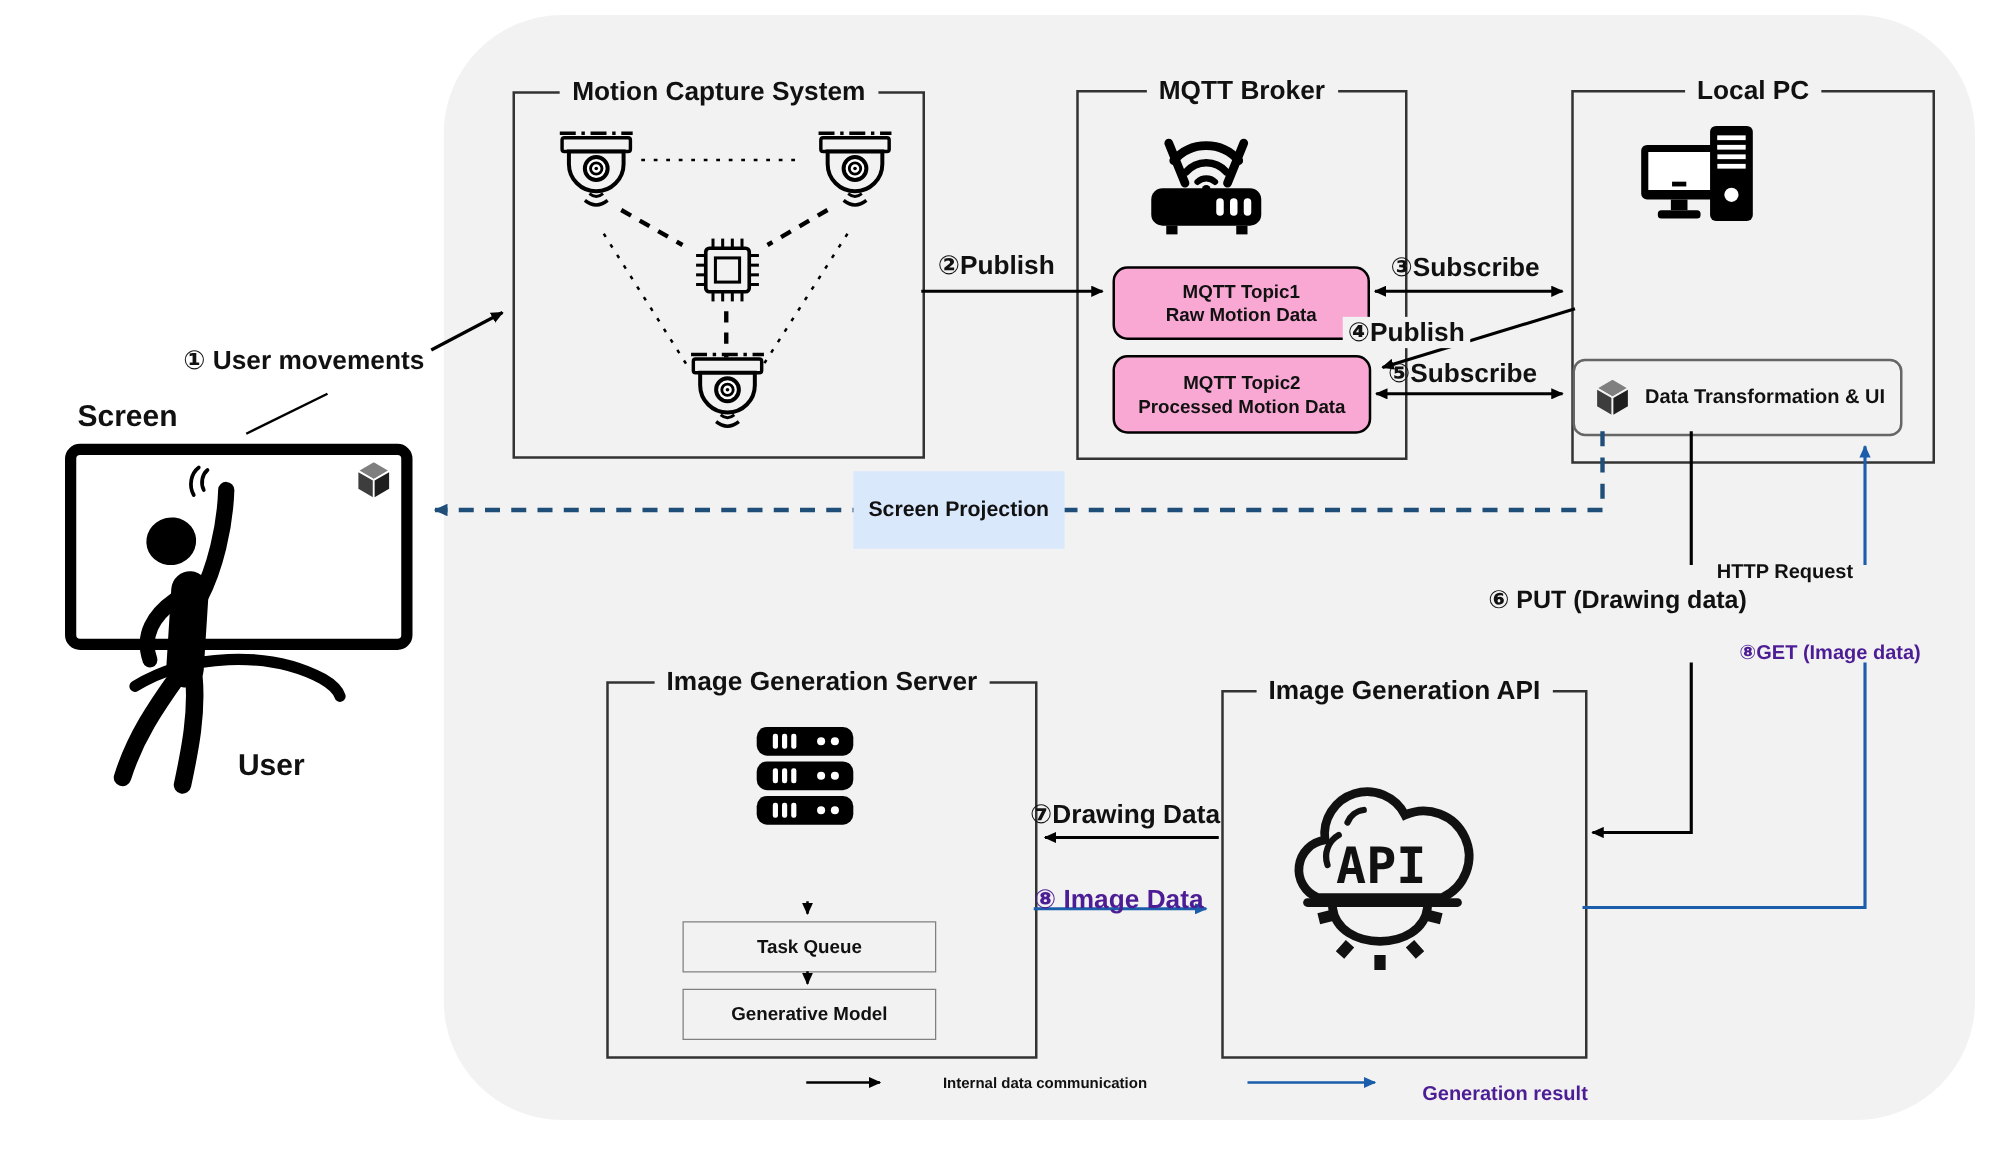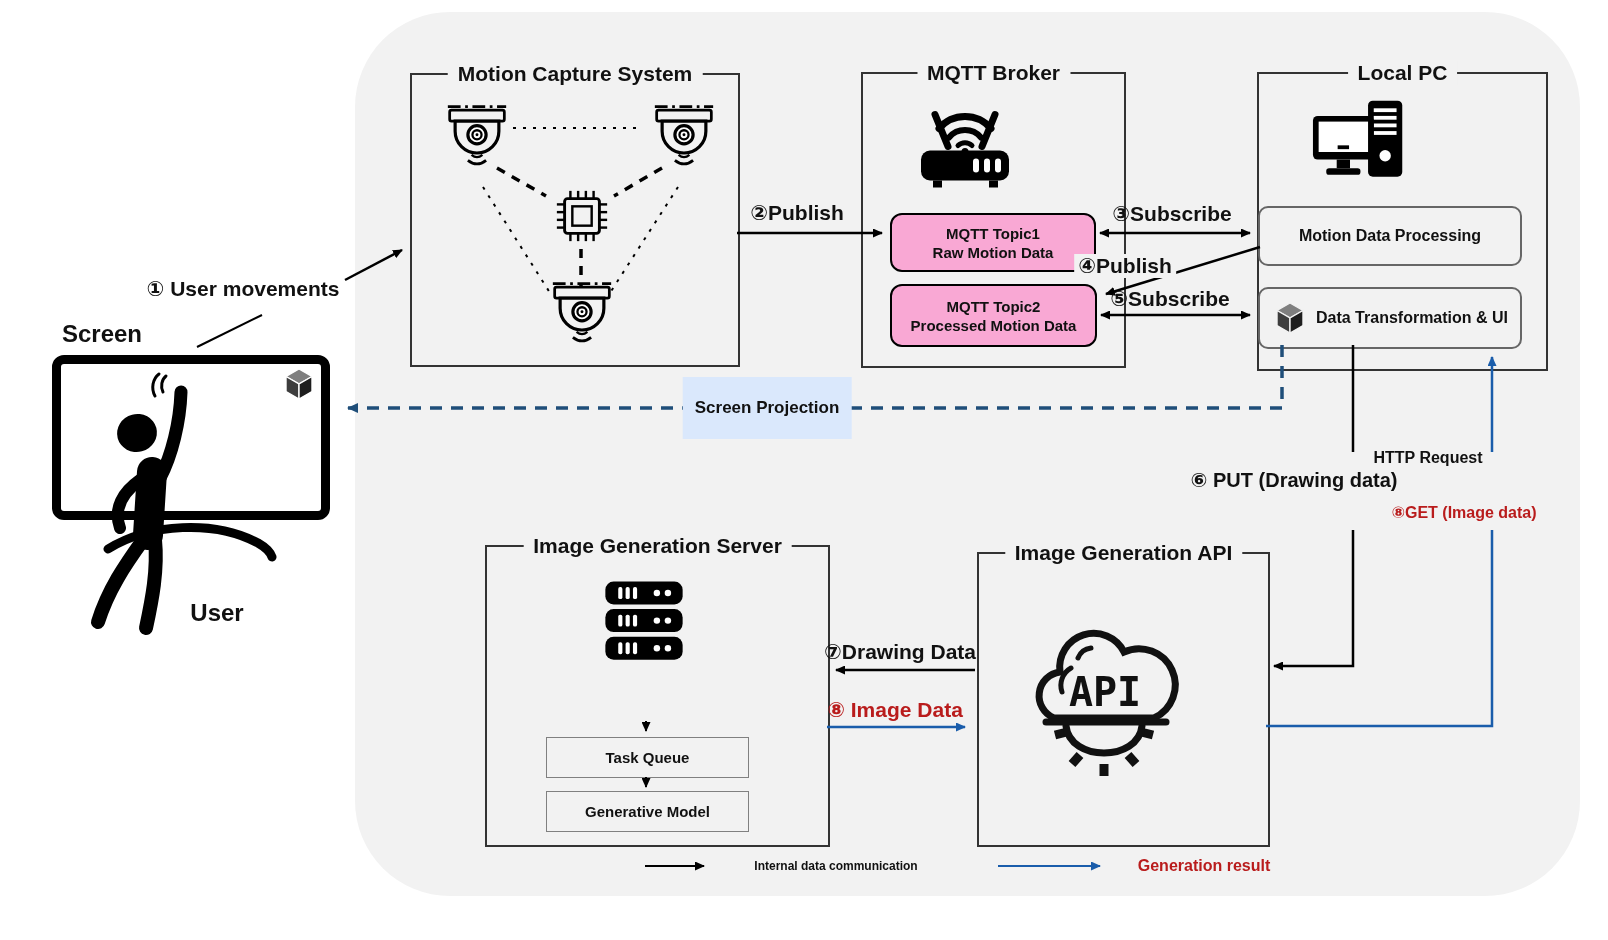--- a/index.html
+++ b/index.html
@@ -14,21 +14,21 @@
   
   .rbox{position:absolute;border:2px solid #000;border-radius:12px;background:#f9a8d4;
     display:flex;flex-direction:column;align-items:center;justify-content:center;
     font-weight:bold;font-size:15px;color:#111;line-height:19px;text-align:center;}
   .pcbox{position:absolute;border:2px solid #666;border-radius:10px;background:#f2f2f2;
     display:flex;align-items:center;justify-content:center;font-weight:bold;font-size:16px;color:#111;}
   .sbox{position:absolute;border:1.5px solid #808080;background:#f2f2f2;
     display:flex;align-items:center;justify-content:center;font-weight:bold;font-size:15px;color:#111;}
   .elabel{position:absolute;transform:translate(-50%,-50%);font-weight:bold;font-size:21px;
     color:#111;white-space:nowrap;}
-  .blue{color:#b91c1c;}
+  .blue{color:#4c1d95;margin-top:10px;}
   .projlabel{background:#dae8fc;padding:21px 12px;font-size:17px;}
   .biglabel{position:absolute;transform:translate(-50%,-50%);font-weight:bold;font-size:24px;color:#111;white-space:nowrap;}
   svg{position:absolute;overflow:visible;}
 </style>
 </head>
 <body>
 
 <div id="stage">
 
   <div id="container" class="abs"></div>
@@ -55,23 +55,20 @@
 
   <div class="rbox" style="left:890px;top:213px;width:202px;height:55px;">
     <span>MQTT Topic1</span>
     <span>Raw Motion Data</span>
   </div>
   <div class="rbox" style="left:890px;top:284px;width:203px;height:59px;">
     <span>MQTT Topic2</span>
     <span>Processed Motion Data</span>
   </div>
 
-  <div class="pcbox" style="left:1258px;top:206px;width:260px;height:56px;">
-    <span>Motion Data Processing</span>
-  </div>
   <div class="pcbox" style="left:1258px;top:287px;width:260px;height:58px;">
     <svg width="36" height="36" viewBox="0 0 36 36" style="position:static;margin-right:8px;flex:none;">
       <polygon points="18,3 31,10.5 18,18 5,10.5" fill="#7f7f7f" stroke="#f2f2f2" stroke-width="1.4"></polygon>
       <polygon points="5,10.5 18,18 18,33 5,25.5" fill="#3d3d3d" stroke="#f2f2f2" stroke-width="1.4"></polygon>
       <polygon points="31,10.5 18,18 18,33 31,25.5" fill="#1e1e1e" stroke="#f2f2f2" stroke-width="1.4"></polygon>
     </svg>
     <span>Data Transformation &amp; UI</span>
   </div>
 
   <div class="sbox" style="left:546px;top:737px;width:201px;height:39px;">

